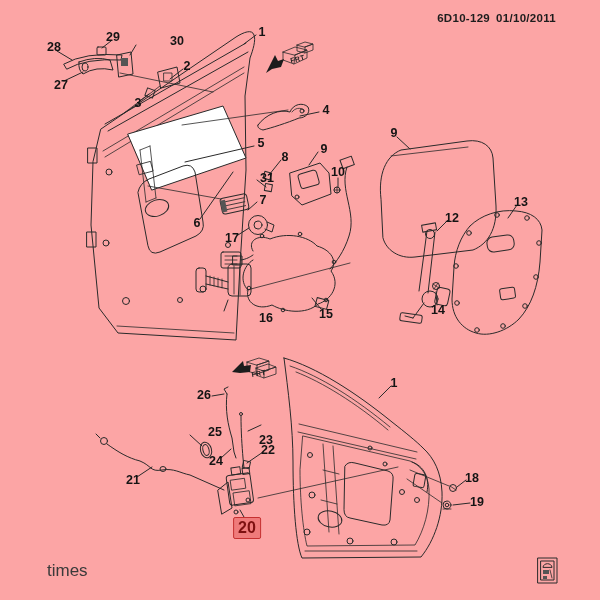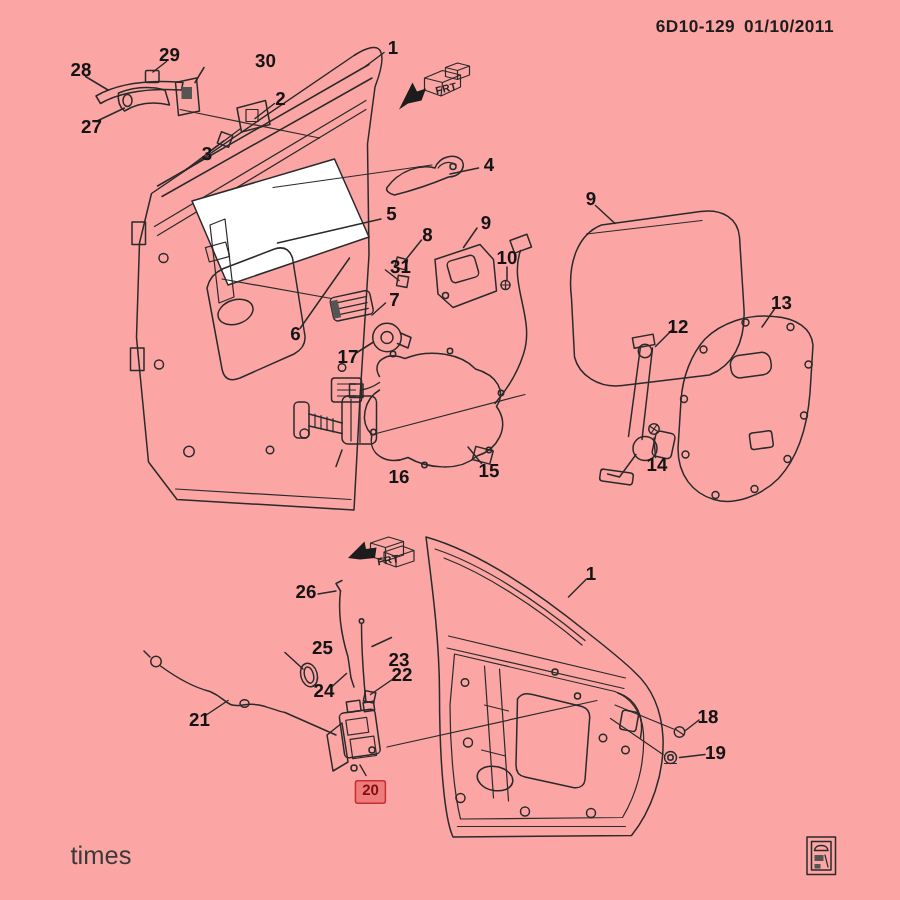--- a/index.html
+++ b/index.html
@@ -13,21 +13,21 @@
   #art .fill-gray{fill:#555;stroke:none;}
   #art .occlude{fill:#ffffff;}
   .frt-text{font:bold 7px "Liberation Sans",sans-serif;fill:#222;stroke:none;letter-spacing:.3px;}
   #header-text{position:absolute;top:12px;right:44px;font-size:11.5px;font-weight:bold;
       color:#1d1d1d;letter-spacing:.3px;white-space:nowrap;}
   #header-text span{margin-left:6px;}
   #footer-caption{position:absolute;left:47px;top:561px;font-size:17px;color:#3a3a3a;}
   #callout-layer{position:absolute;left:0;top:0;width:600px;height:600px;pointer-events:none;}
   .callout{position:absolute;transform:translate(-50%,-50%);font-size:12.5px;font-weight:bold;
       color:#141414;line-height:1;white-space:nowrap;}
-  .callout.hl{padding:2px 4px;border:1px solid;border-radius:2px;font-size:10px;}
+  .callout.hl{padding:2px 4px;border:1px solid;border-radius:2px;font-size:16px;}
 </style>
 </head>
 <body>
 
 <div id="stage">
 
   <div id="header-text"><span>6D10-129</span><span>01/10/2011</span></div>
 
   <svg id="art" width="600" height="600" viewBox="0 0 600 600">
 

